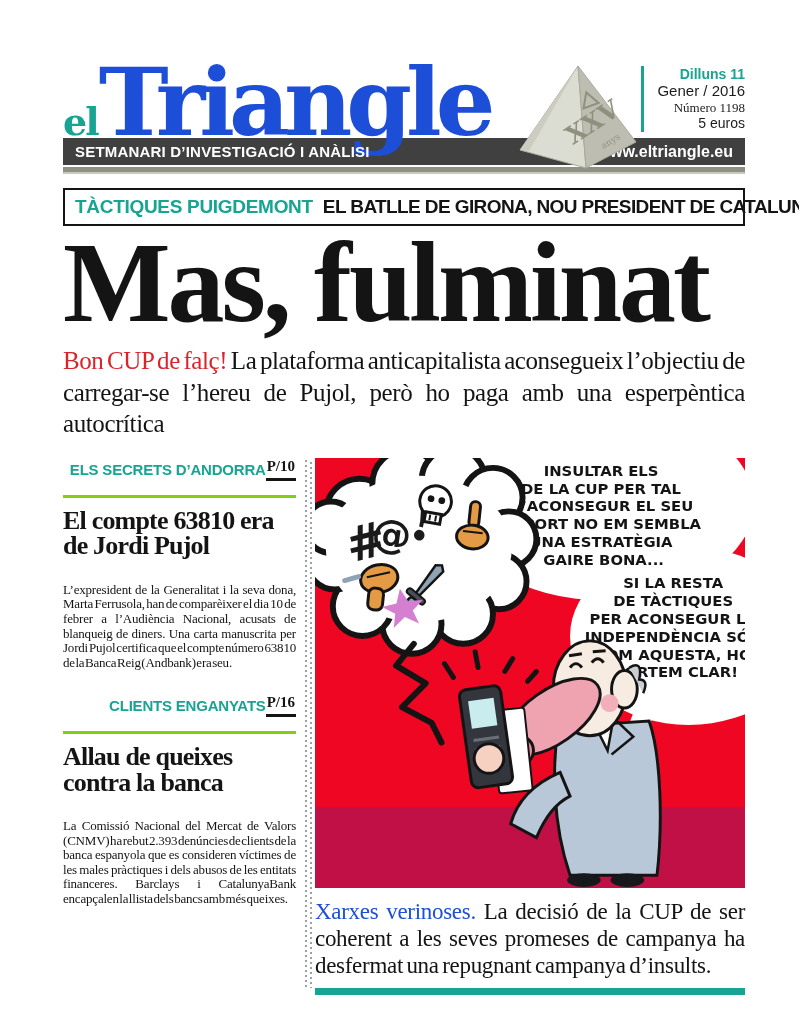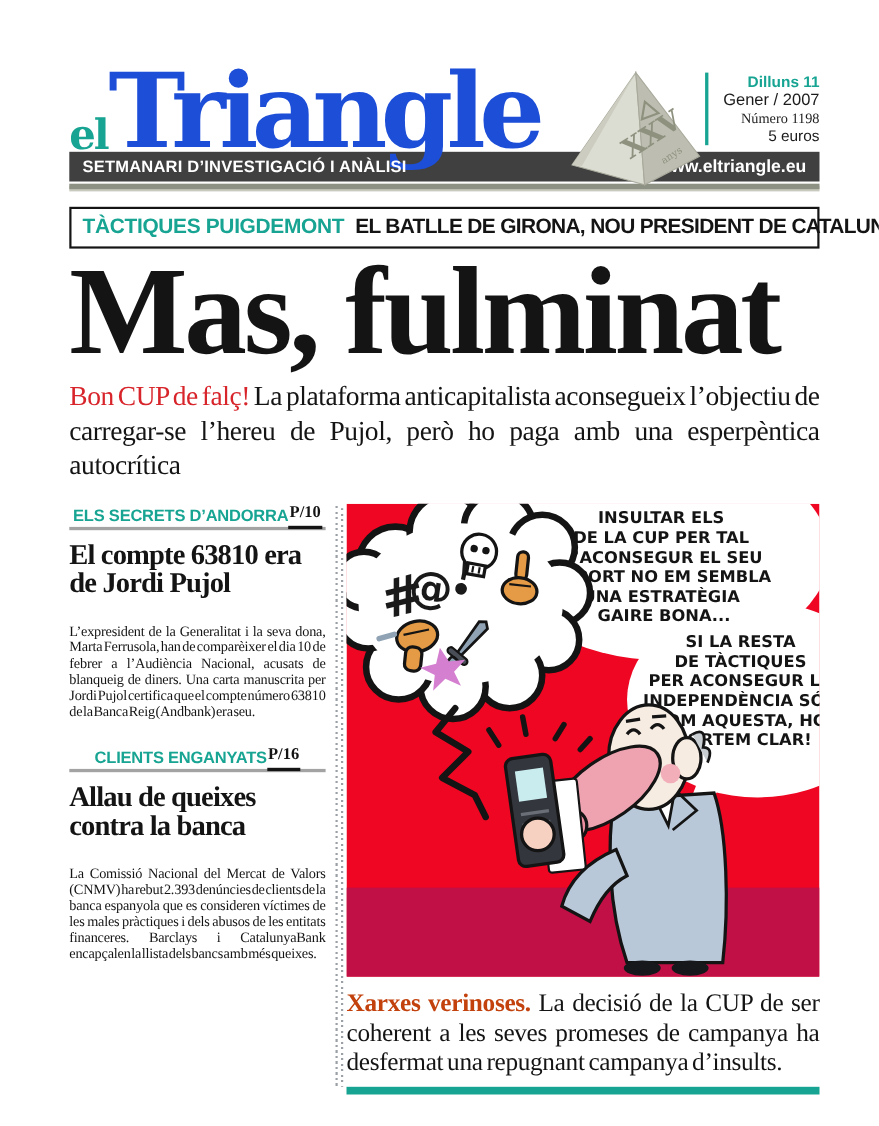--- a/index.html
+++ b/index.html
@@ -46,52 +46,52 @@
   
   .content{ display:flex; margin-top:18px; }
   .left-col{ width:233px; flex:none; }
   .divider{ flex:none; width:7px; height:528px; margin:2px 3px 0 9px;
             background-image:
               repeating-linear-gradient(to bottom,#9aa0a6 0 2px, transparent 2px 5px),
               repeating-linear-gradient(to bottom,#9aa0a6 0 2px, transparent 2px 5px);
             background-size:2px 100%,2px 100%; background-position:0 0,5px 2px;
             background-repeat:no-repeat,no-repeat; }
   .cartoon-col{ flex:none; width:430px; }
-  .kicker-row{ display:flex; justify-content:center; align-items:flex-end;
-               border-bottom:3px solid #a3a3a3; padding-bottom:1px; }
+  .kicker-row{ display:flex; justify-content:flex-end; align-items:flex-end;
+               border-bottom:3px solid #84cc16; padding-bottom:17px; }
   .kicker{ color:#17a492; font-family:"Liberation Sans", sans-serif; font-weight:bold;
            font-size:15px; letter-spacing:-.2px; }
   .kicker-ref{ font-family:"Liberation Serif", serif; font-weight:bold; font-size:15px;
            border-bottom:3px solid #141414; margin-bottom:-3px; padding:0 1px 3px; }
   .art-headline{ font-weight:bold; font-size:26px; line-height:.98; letter-spacing:-.8px;
            margin:10px 0; }
   .art-body{ font-size:13px; line-height:1.12; letter-spacing:-.2px; word-spacing:-2.5px;
            text-align:justify;margin-top:24px; }
   .article + .article{ margin-top:24px; }
   
   .cartoon-svg{ display:block; width:430px; height:430px; }
   .caption{ margin-top:10px; font-size:23px; line-height:1.18; letter-spacing:-.3px;
             word-spacing:-2px; text-align:justify; }
-  .caption .lead-red{ color:#c2410c; font-weight:bold; }
+  .caption .lead-red{ color:#1d4ed8; font-weight:normal; }
   .teal-rule{ height:7px; background:#17a492; margin-top:9px; }
 </style>
 </head>
 <body>
 
 <div class="page">
 
   <header class="masthead">
     <div class="logo-row">
       <div class="logo">
         <span class="logo-el">el</span>
         <span class="logo-main">Triangle</span>
       </div>
       <div class="issue">
         <div class="issue-day">Dilluns 11</div>
-        <div class="issue-date">Gener / 2007</div>
+        <div class="issue-date">Gener / 2016</div>
         <div class="issue-number">Número 1198</div>
         <div class="issue-price">5 euros</div>
       </div>
     </div>
     <div class="red-bar">
       <span class="tagline">SETMANARI D’INVESTIGACIÓ I ANÀLISI</span>
       <span class="website">www.eltriangle.eu</span>
     </div>
     <div class="olive-rule"></div>
 

